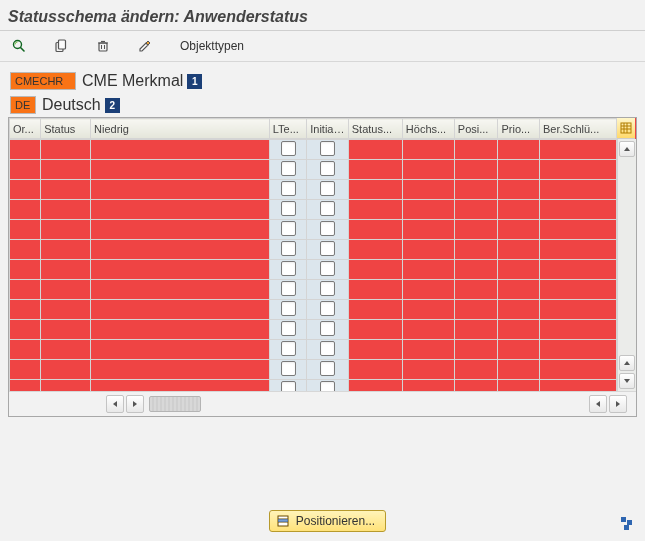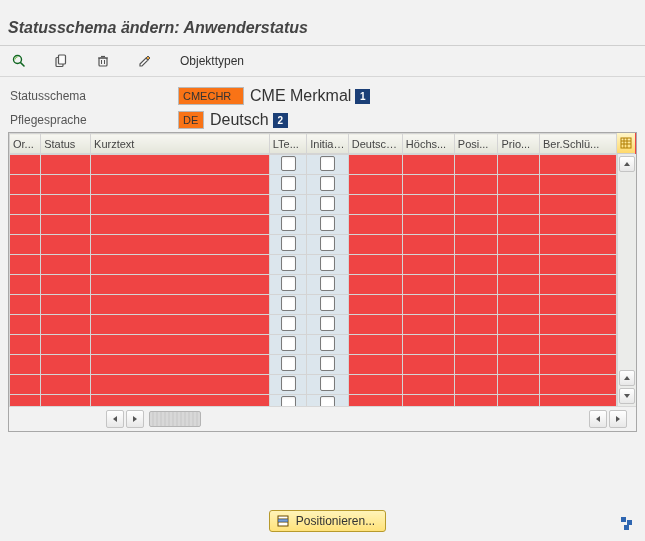--- a/index.html
+++ b/index.html
@@ -8,22 +8,22 @@
     font-family: Arial, sans-serif;
     font-size: 11px;
     background: #f2f2f2;
     color: #333;
     width: 645px;
     height: 541px;
     overflow: hidden;
   }
   .title-bar {
     display: flex;
-    align-items: flex-start;
-    padding: 19px 8px 4px 8px;
+    align-items: flex-end;
+    padding: 4px 8px 4px 8px;
     font-size: 16px;
     font-style: italic;
     font-weight: bold;
     color: #444;
     border-bottom: 1px solid #cfcfcf;
     height: 22px;
   }
   .toolbar {
     height: 30px;
     display: flex;
@@ -288,27 +288,25 @@
     <svg width="16" height="16" viewBox="0 0 16 16">
       <path d="M3 11 L9 5 L11 7 L5 13 L3 13 Z" fill="#fff" stroke="#555" stroke-width="1.2"></path>
       <path d="M9 5 L11 3 L13 5 L11 7 Z" fill="#e8a13a" stroke="#555" stroke-width="1"></path>
     </svg>
   </div>
   <span class="tb-label">Objekttypen</span>
 </div>
 
 <div class="form-area">
   <div class="form-row">
-    <label>Statusschema</label>
     <input class="field readonly" style="width: 66px;" readonly="" value="CMECHR">
     <span class="desc-text">CME Merkmal</span>
     <span class="marker">1</span>
   </div>
   <div class="form-row">
-    <label>Pflegesprache</label>
     <input class="field readonly" style="width: 26px;" readonly="" value="DE">
     <span class="desc-text">Deutsch</span>
     <span class="marker">2</span>
   </div>
 
 </div>
 
 <div class="table-wrap">
   <div class="grid">
     <div style="display:flex; flex:1; overflow:hidden;">
@@ -323,24 +321,24 @@
               <col class="col-nie">
             <col class="col-hoe">
               <col class="col-pos">
               <col class="col-pri">
               <col class="col-ber">
           </colgroup>
           <thead>
             <tr>
               <th>Or...</th>
               <th>Status</th>
-              <th>Kurztext</th>
+              <th>Niedrig</th>
               <th>LTe...</th>
               <th>Initial...</th>
-              <th>Deutsch...</th>
+              <th>Status...</th>
               <th>Höchs...</th>
               <th>Posi...</th>
               <th>Prio...</th>
               <th>Ber.Schlü...</th>
             </tr>
           </thead>
         </table>
         <div class="tbody-wrap">
           <table>
             <colgroup>

